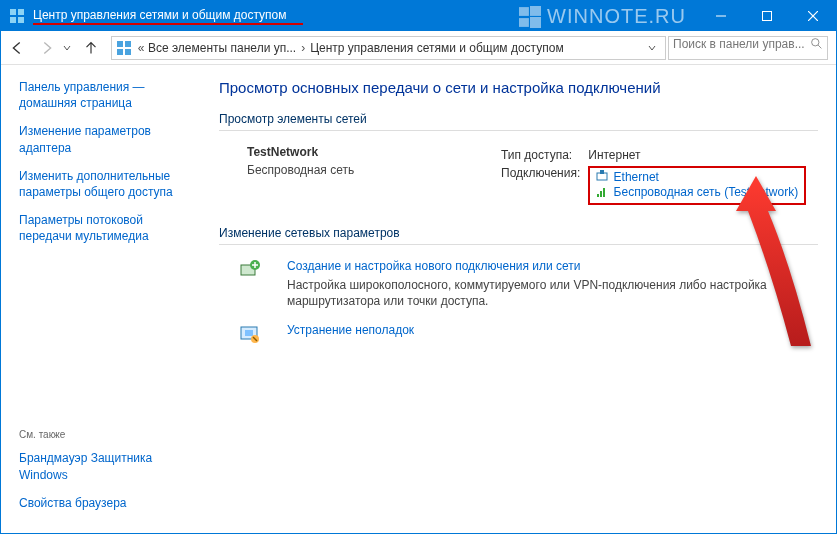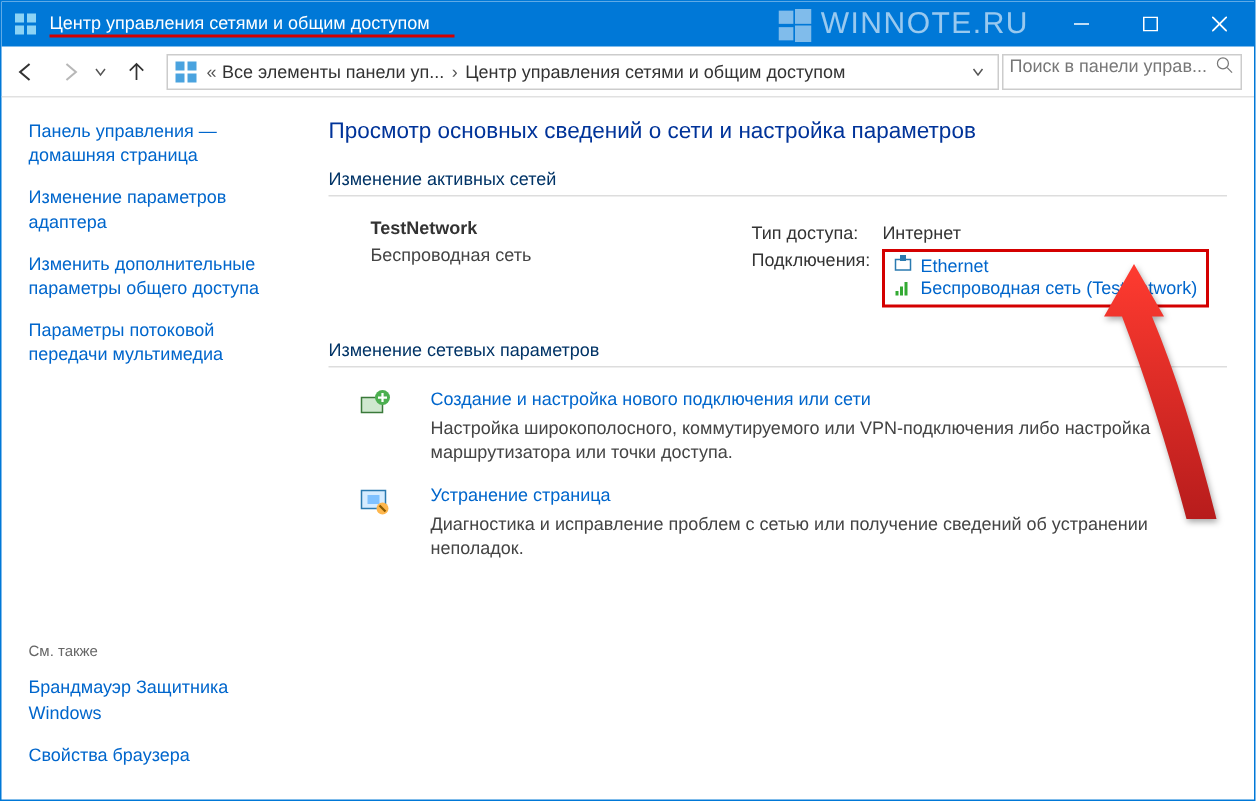--- a/index.html
+++ b/index.html
@@ -155,23 +155,23 @@
     <a>Изменение параметров адаптера</a>
     <a>Изменить дополнительные параметры общего доступа</a>
     <a>Параметры потоковой передачи мультимедиа</a>
     <div class="spacer"></div>
     <div class="see-also">См. также</div>
     <a>Брандмауэр Защитника Windows</a>
     <a>Свойства браузера</a>
   </div>
 
   <div class="main">
-    <h1>Просмотр основных сведений о сети и настройка параметров</h1>
-
-    <div class="section-title">Изменение активных сетей</div>
+    <h1>Просмотр основных передачи о сети и настройка подключений</h1>
+
+    <div class="section-title">Просмотр элементы сетей</div>
     <div class="hr"></div>
 
     <div class="net-row">
       <div class="net-left">
         <div class="netname">TestNetwork</div>
         <div class="nettype">Беспроводная сеть</div>
       </div>
       <div class="net-right">
         <table>
           <tbody>
@@ -226,22 +226,21 @@
     <div class="task">
       <div class="task-icon">
         <svg width="22" height="22" viewBox="0 0 22 22">
             <rect x="2" y="4" width="16" height="12" fill="#d6ecff" stroke="#2a7ab0"></rect>
             <rect x="6" y="7" width="8" height="6" fill="#7fc1ff"></rect>
             <circle cx="16" cy="16" r="4" fill="#ffb74d"></circle>
             <path d="M14 14l4 4" stroke="#8a5a00" stroke-width="1.5"></path>
           </svg>
       </div>
       <div class="task-body">
-        <a>Устранение страница</a>
-        <div class="desc">Диагностика и исправление проблем с сетью или получение сведений об устранении неполадок.</div>
+        <a>Устранение неполадок</a>
       </div>
     </div>
   </div>
 </div>
 
 <div class="big-arrow" style="left:735px; top:175px;">
   <svg width="90" height="180" viewBox="0 0 90 180">
     <defs>
         <linearGradient id="g" x1="0" y1="0" x2="0" y2="1">
           <stop offset="0" stop-color="#ff3b30"></stop>

